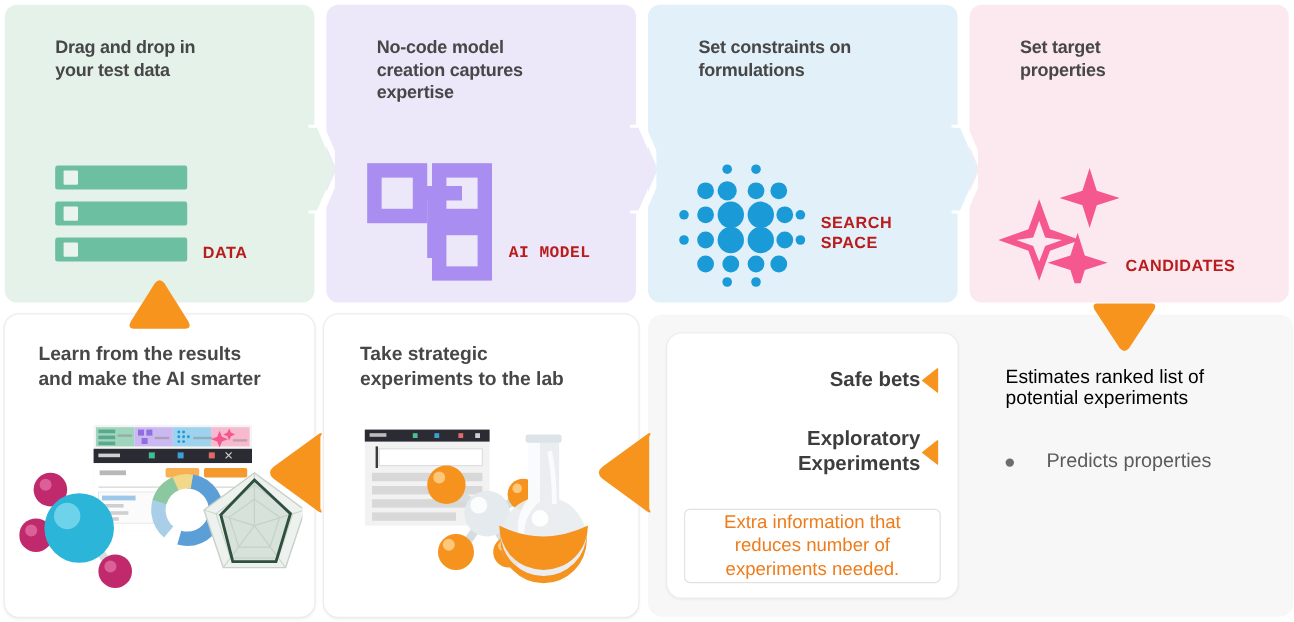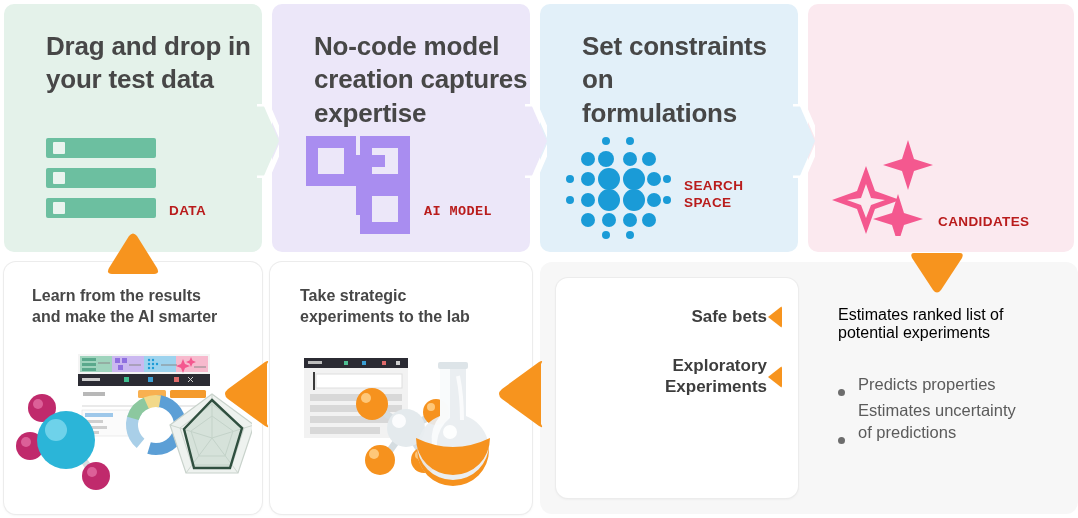--- a/index.html
+++ b/index.html
@@ -14,21 +14,21 @@
   
   .top-panel {
     position: absolute;
     top: 4px; height: 248px;
     border-radius: 10px;
     overflow: visible;
   }
   .top-panel .pnl-title {
     position: absolute;
     left: 42px; top: 26px;
-    font-size: 26px;
+    font-size: 15px;
     font-weight: bold;
     color: #474747;
     line-height: 1.28;
     letter-spacing: -0.2px;
     white-space: pre-line;
   }
   .icon-label {
     position: absolute;
     font-size: 13.5px;
     font-weight: bold;
@@ -122,22 +122,22 @@
     font-size: 15.5px;
     line-height: 1.26;
     white-space: pre-line;
     padding: 6px 8px;
   }
 
   
   .bullets { position: absolute; }
   .bullet-item {
     display: flex;
-    align-items: flex-end;
-    gap: 13px;
+    align-items: flex-start;
+    gap: 27px;
     font-size: 16.5px;
     color: #5b5b5b;
     line-height: 1.33;
     margin-bottom: 4px;
     white-space: pre-line;
   }
   .dot {
     width: 7px; height: 7px;
     border-radius: 50%;
     background: #6d6d6d;
@@ -224,20 +224,22 @@
     <div class="icon-label" style="left:144px; top:174px;">SEARCH
 SPACE</div>
   </div>
 
   <svg class="chevron" style="left:789px;" viewBox="0 0 26 74">
     <path d="M0,0 L10,0 L26,37 L10,74 L0,74 Z" fill="#e2f0f9"></path>
     <path d="M4,0 L14,0 L30,37 L14,74 L4,74" fill="none" stroke="#ffffff" stroke-width="5"></path>
   </svg>
 
   <div class="top-panel" style="left:808px; width:266px; background:#fbe9ef;">
+    <div class="pnl-title">Set target
+properties</div>
     <svg style="position:absolute; left:20px; top:128px; width:112px; height:104px;" viewBox="0 0 112 104">
       <g fill="#f4588f">
         <path d="M38,34 L47,59 L72,68 L47,77 L38,102 L29,77 L4,68 L29,59 Z
                  M38,52 L33,66 L19,68 L33,73 L38,86 L43,73 L57,68 L43,66 Z" fill-rule="evenodd"></path>
         <path d="M80,8 L86,27 L105,33 L86,39 L80,58 L74,39 L55,33 L74,27 Z"></path>
         <path d="M70,62 L76,81 L95,87 L76,93 L70,112 L64,93 L45,87 L64,81 Z"></path>
       </g>
     </svg>
     <div class="icon-label" style="left:130px; top:210px;">CANDIDATES</div>
   </div>
@@ -421,31 +423,29 @@
   <div class="card" style="left:556px; top:278px; width:242px; height:220px;">
     <div class="rank-row" style="left:0; top:28px; width:242px; justify-content:flex-end; padding-right:16px;">
       <span class="rank-label">Safe bets</span>
       <span class="tri-left-sm"></span>
     </div>
     <div class="rank-row" style="left:0; top:78px; width:242px; justify-content:flex-end; padding-right:16px;">
       <span class="rank-label">Exploratory
 Experiments</span>
       <span class="tri-left-sm"></span>
     </div>
+    <div class="extra-box" style="left:14px; top:146px; width:214px; height:62px;">Extra information that
+reduces number of
+experiments needed.</div>
   </div>
 
   <div style="position:absolute; left:838px; top:278px; width:230px; height:220px;">
     <div class="pnl-title" style="position:absolute; left:0; top:28px;">Estimates ranked list of
 potential experiments</div>
     <div class="bullets" style="left:0; top:96px; width:230px;">
       <div class="bullet-item">
         <span class="dot"></span>
         <span>Predicts properties</span>
       </div>
-      <div class="bullet-item">
-        <span class="dot"></span>
-        <span>Estimates uncertainty
-of predictions</span>
-      </div>
     </div>
   </div>
 
 </div>
 
 </body></html>

